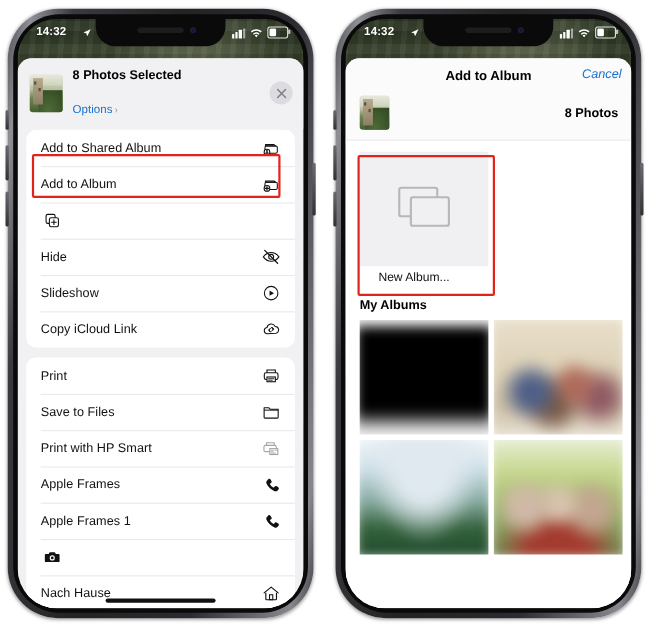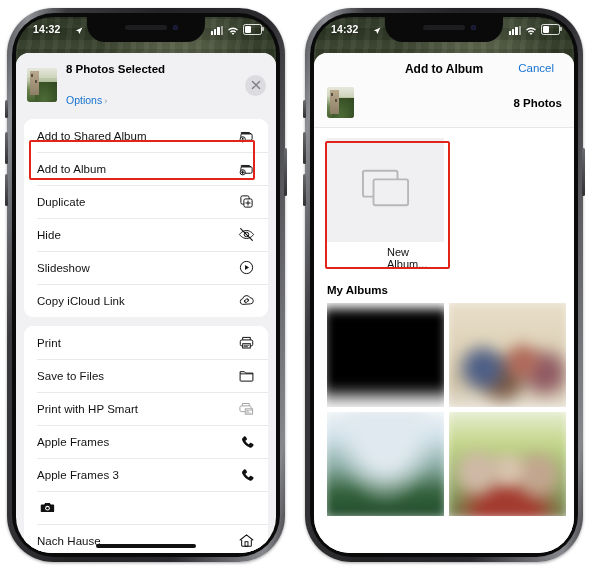--- a/index.html
+++ b/index.html
@@ -150,35 +150,35 @@
   
   .modal{
     position:absolute;left:0;right:0;top:36px;bottom:0;
     background:#fbfbfb;border-radius:13px 13px 0 0;z-index:5;overflow:hidden;
   }
   .modal-bar{
     position:relative;height:31px;display:flex;align-items:center;justify-content:center;
     background:#fbfbfb;
   }
   .modal-title{font-size:12px;font-weight:700;color:#000;}
-  .modal-cancel{position:absolute;right:20px;top:9px;font-size:11.5px;color:#1773cf;}
+  .modal-cancel{position:absolute;right:9px;top:9px;font-size:11.5px;color:#1773cf;font-style:italic;}
   .modal-sub{
     display:flex;align-items:center;gap:11px;padding:3px 12px 9px 13px;
     border-bottom:1px solid #e7e7ea;background:#fbfbfb;justify-content:space-between;
   }
   .modal-sub .thumb{width:27px;height:31px;}
   .modal-sub-label{font-size:11.5px;font-weight:700;color:#000;}
 
   .album-area{padding:10px 12px 0 13px;background:#fff;height:100%;}
   .new-album{width:117px;}
   .new-album-tile{
     width:117px;height:104px;background:#f0f0f2;
     display:flex;align-items:center;justify-content:center;
   }
-  .new-album-label{font-size:11px;color:#111;padding:4px 1px 0 17px;margin-left:43px;}
+  .new-album-label{font-size:11px;color:#111;padding:4px 1px 0 17px;}
   .section-title{font-size:11.5px;font-weight:700;color:#000;margin:14px 0 7px 0;}
   .album-grid{display:grid;grid-template-columns:117px 117px;gap:5px;}
   .album-cell{width:117px;height:104px;overflow:hidden;}
   .ph{width:100%;height:100%;filter:blur(5px);transform:scale(1.06);}
   .ph-black{background:linear-gradient(180deg,#f7f7f7 0%,#f4f4f4 6%,#000 10%,#000 78%,#cfcfcf 92%,#fafafa 100%);}
   .ph-indoor{
     background:
       radial-gradient(circle at 30% 62%,#4e5f86 0 9%,rgba(78,95,134,0) 26%),
       radial-gradient(circle at 62% 56%,#b06a5a 0 8%,rgba(176,106,90,0) 24%),
       radial-gradient(circle at 80% 66%,#8f5a63 0 8%,rgba(143,90,99,0) 24%),
@@ -287,21 +287,20 @@
             <span class="row-icon">
               <svg viewBox="0 0 22 22" width="19" height="19">
                   <path d="M5 7.5h9l2 1.5H5z" fill="none" stroke="#111" stroke-width="1.1" stroke-linejoin="round"></path>
                   <rect x="4.5" y="9" width="13" height="7.5" rx="1.6" fill="none" stroke="#111" stroke-width="1.1"></rect>
                   <circle cx="6.6" cy="15.4" r="3" fill="#fff" stroke="#111" stroke-width="1.1"></circle>
                   <path d="M6.6 13.7v3.4M4.9 15.4h3.4" stroke="#111" stroke-width="1.3" stroke-linecap="round"></path>
                 </svg>
             </span>
           </div>
           <div class="row">
-            <span class="row-label">Duplicate</span>
             <span class="row-icon">
               <svg viewBox="0 0 22 22" width="19" height="19">
                   <rect x="4.5" y="4.5" width="9.5" height="9.5" rx="1.8" fill="none" stroke="#111" stroke-width="1.15"></rect>
                   <rect x="8" y="8" width="9.5" height="9.5" rx="1.8" fill="#fff" stroke="#111" stroke-width="1.15"></rect>
                   <path d="M12.75 10.3v4.9M10.3 12.75h4.9" stroke="#111" stroke-width="1.15" stroke-linecap="round"></path>
                 </svg>
             </span>
           </div>
           <div class="row">
             <span class="row-label">Hide</span>
@@ -367,21 +366,21 @@
           </div>
           <div class="row">
             <span class="row-label">Apple Frames</span>
             <span class="row-icon">
               <svg viewBox="0 0 22 22" width="18" height="18">
                   <path d="M7.4 4.2c.8-.6 1.7-.4 2.2.4l1.2 2c.4.7.3 1.4-.4 1.9l-1 .8c-.3.2-.4.5-.2.9a9.6 9.6 0 0 0 3.5 3.5c.4.2.7.1.9-.2l.8-1c.5-.7 1.2-.8 1.9-.4l2 1.2c.8.5 1 1.4.4 2.2l-1.1 1.4c-.8 1-2 1.3-3.4.8A16.8 16.8 0 0 1 5.2 9.2C4.7 7.8 5 6.6 6 5.8z" fill="#111"></path>
                 </svg>
             </span>
           </div>
           <div class="row">
-            <span class="row-label">Apple Frames 3</span>
+            <span class="row-label">Apple Frames 1</span>
             <span class="row-icon">
               <svg viewBox="0 0 22 22" width="18" height="18">
                   <path d="M7.4 4.2c.8-.6 1.7-.4 2.2.4l1.2 2c.4.7.3 1.4-.4 1.9l-1 .8c-.3.2-.4.5-.2.9a9.6 9.6 0 0 0 3.5 3.5c.4.2.7.1.9-.2l.8-1c.5-.7 1.2-.8 1.9-.4l2 1.2c.8.5 1 1.4.4 2.2l-1.1 1.4c-.8 1-2 1.3-3.4.8A16.8 16.8 0 0 1 5.2 9.2C4.7 7.8 5 6.6 6 5.8z" fill="#111"></path>
                 </svg>
             </span>
           </div>
           <div class="row">
             <span class="row-icon">
               <svg viewBox="0 0 22 22" width="19" height="19">
                   <path d="M4.2 7.6h3l1.1-1.7h5.4l1.1 1.7h2.9a1 1 0 0 1 1 1v6.6a1 1 0 0 1-1 1H4.2a1 1 0 0 1-1-1V8.6a1 1 0 0 1 1-1z" fill="#111"></path>

